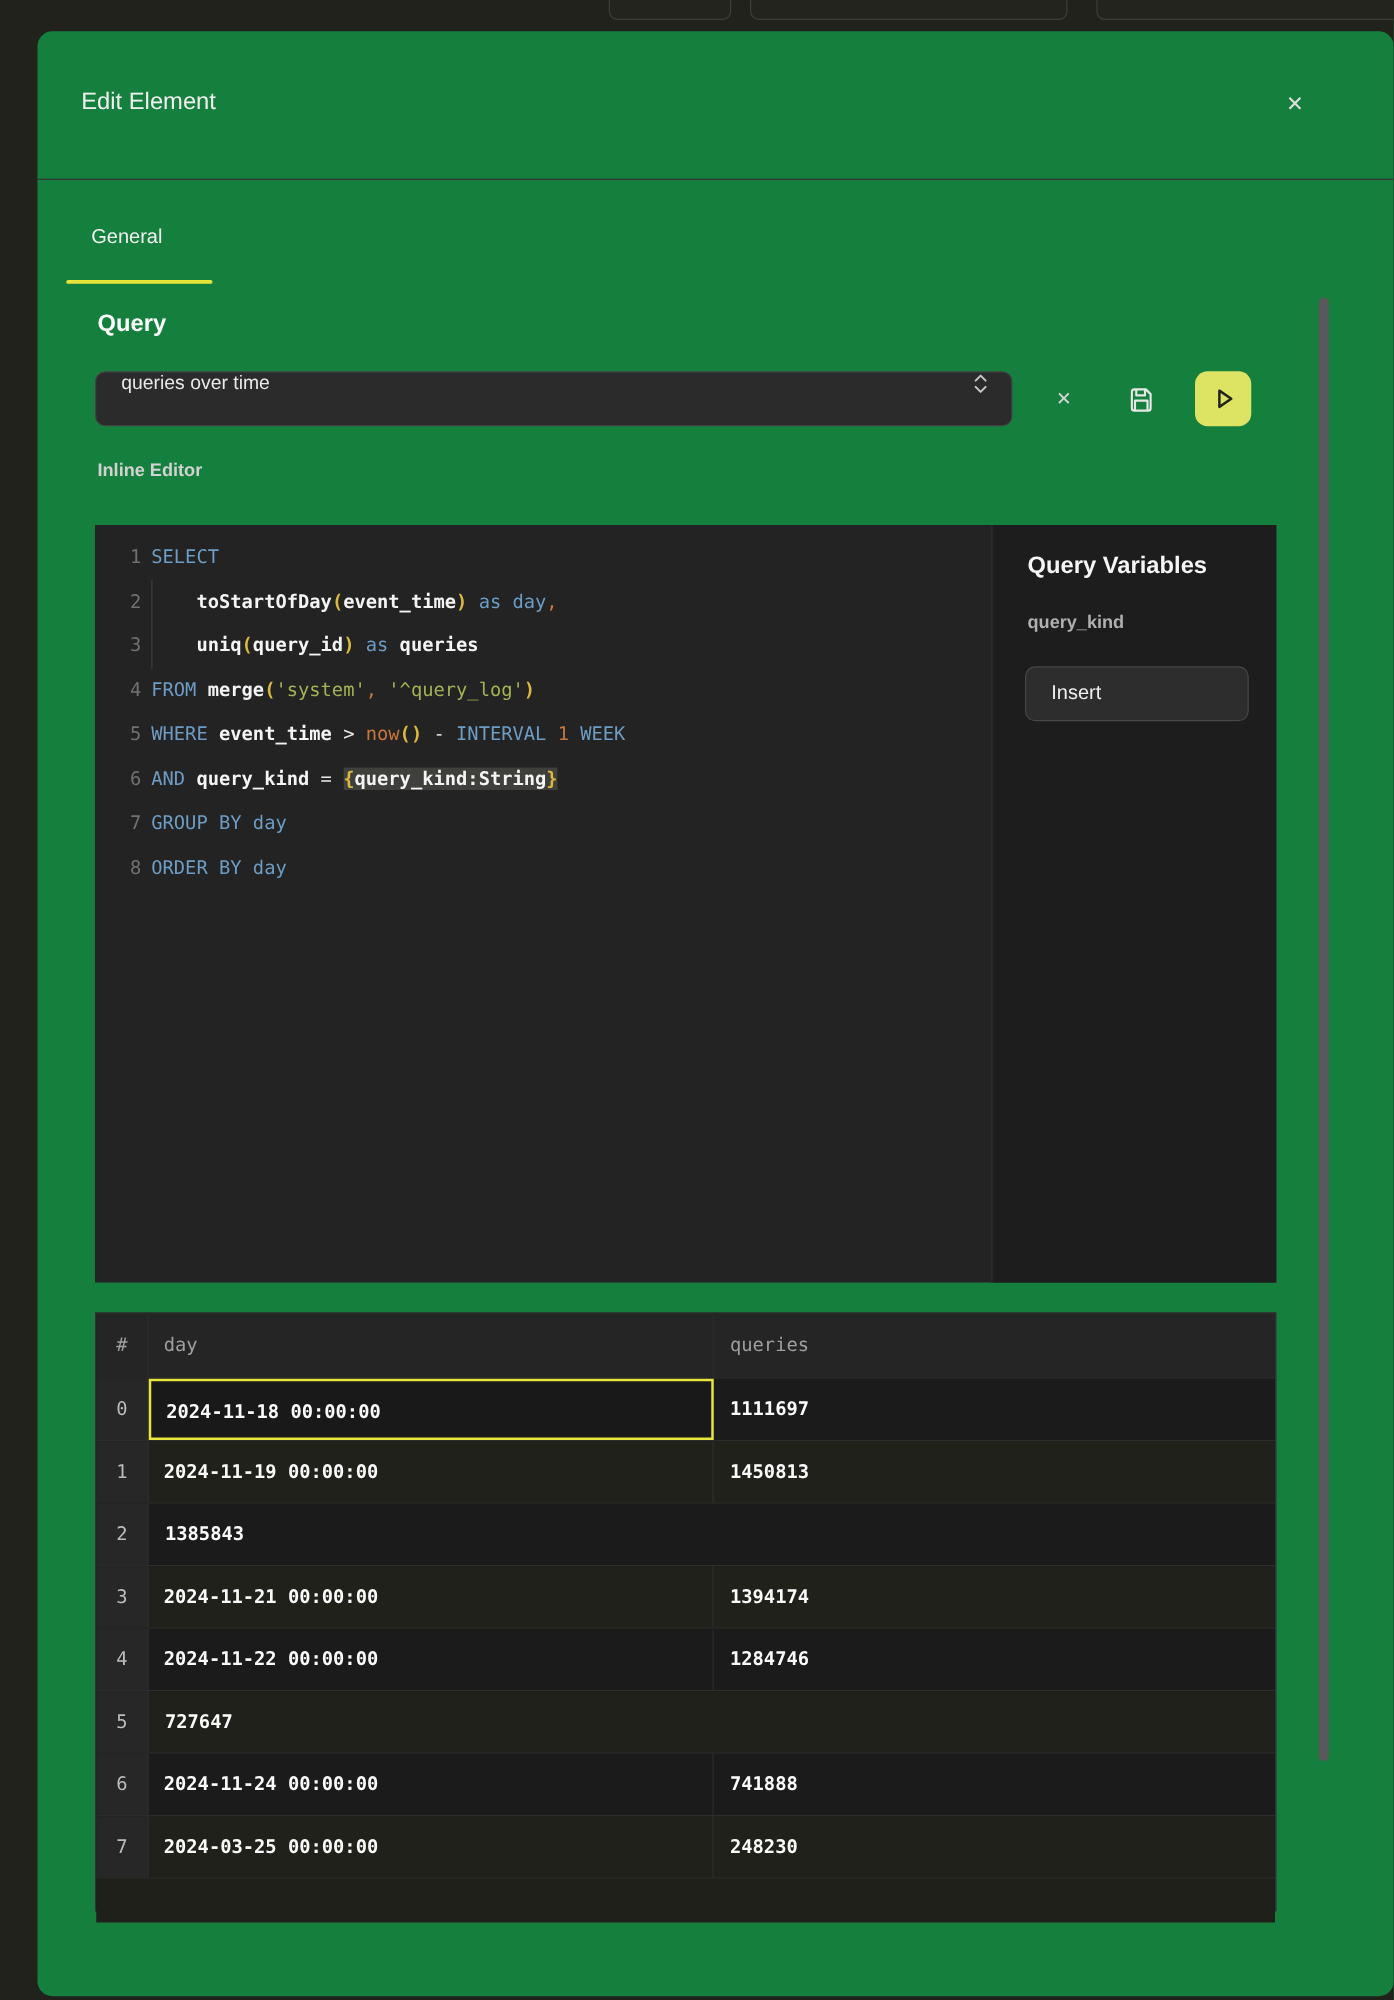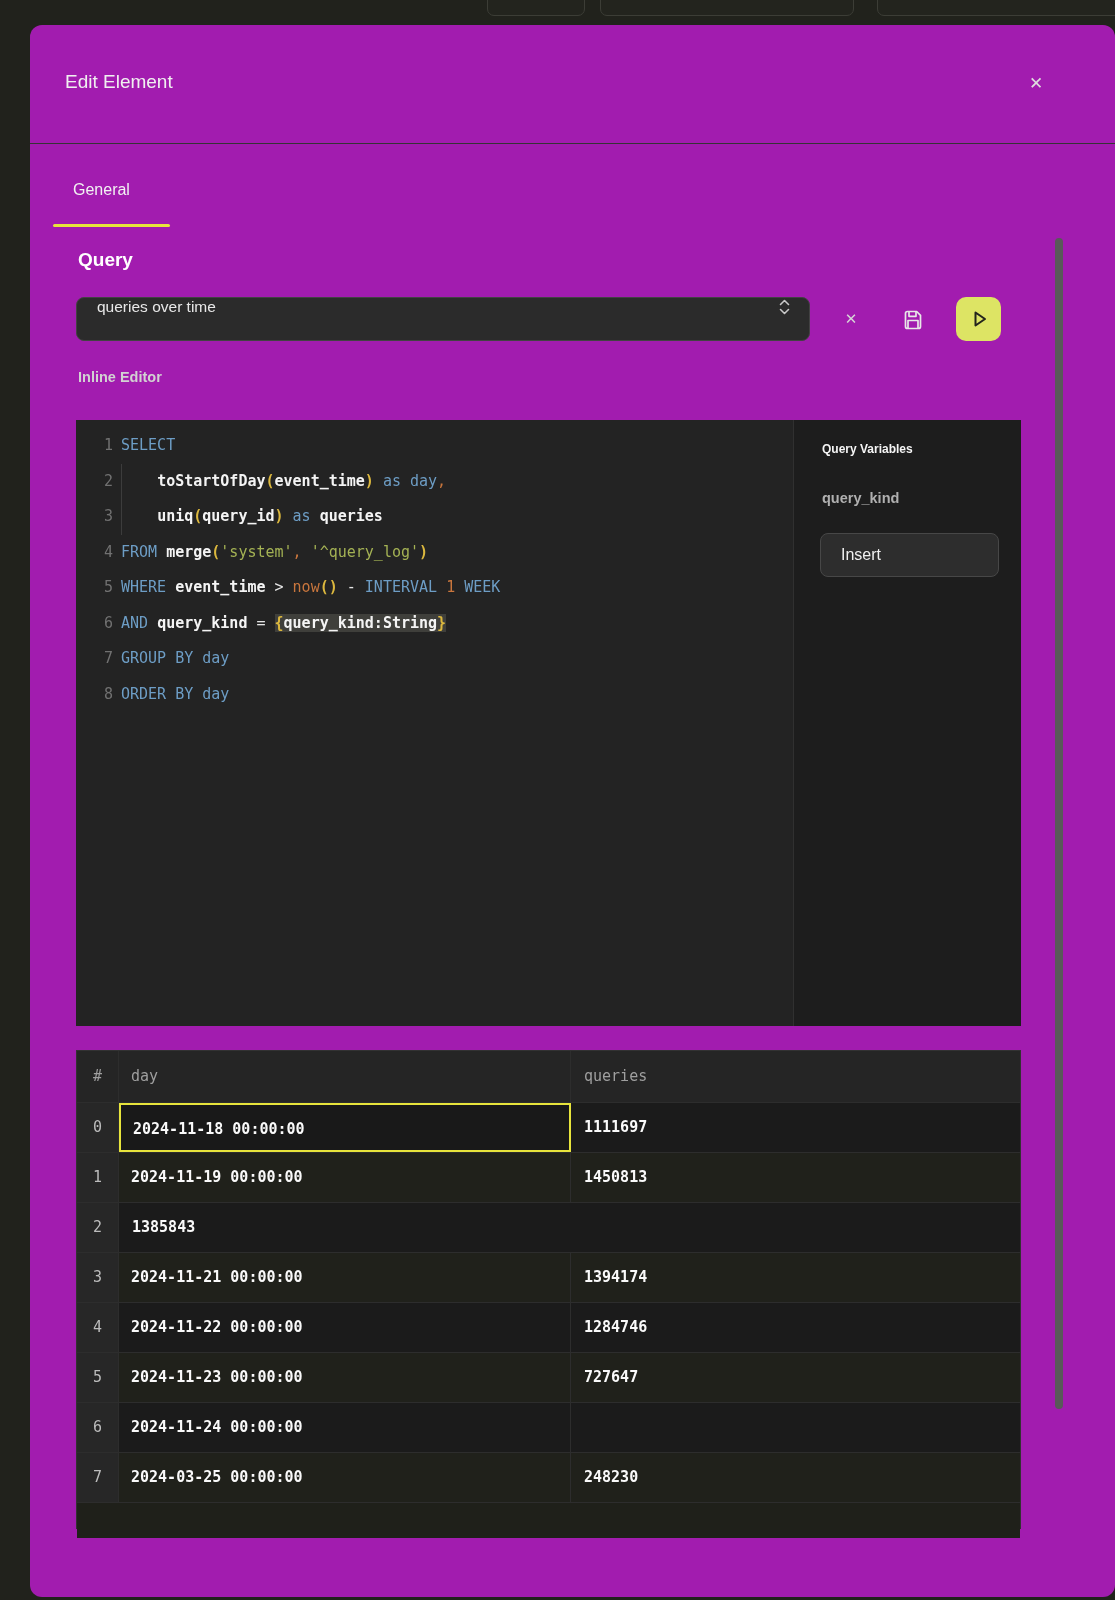--- a/index.html
+++ b/index.html
@@ -6,21 +6,21 @@
   body{
     width:1115px;height:1600px;position:relative;overflow:hidden;
     background:#21221c;font-family:"Liberation Sans",sans-serif;
     -webkit-font-smoothing:antialiased;
   }
   
   .ghost-btn{position:absolute;top:-12px;height:26px;border:1px solid #3c3d36;
     border-radius:7px;background:#23241e;}
   
   .modal{position:absolute;left:30px;top:25px;width:1085px;height:1572px;
-    background:#a21caf;border-radius:12px;overflow:hidden;}
+    background:#15803d;border-radius:12px;overflow:hidden;}
   .modal-header{position:absolute;left:0;top:0;width:100%;height:118px;
     border-bottom:1px solid #343434;}
   .dialog-title{position:absolute;left:35px;top:46px;font-size:19px;font-weight:500;color:#f0f0f0;}
   .close-btn{position:absolute;left:992px;top:44px;width:28px;height:28px;display:flex;
     align-items:center;justify-content:center;color:#dedede;font-size:17px;cursor:pointer;background:none;border:none;}
   
   .tab{position:absolute;left:43px;top:156px;font-size:16px;color:#f2f2f2;cursor:pointer;}
   .tab-underline{position:absolute;left:23px;top:199px;width:117px;height:3px;border-radius:2px;}
   .query-heading{position:absolute;left:48px;top:224px;font-size:19px;font-weight:700;color:#ffffff;}
   
@@ -48,21 +48,21 @@
   .tok-p{color:#dcb83e;font-weight:700;}
   .tok-s{color:#a4b254;}
   .tok-o{color:#c9763d;}
   .tok-w{color:#e6e6e6;}
   .tok-t{color:#e6e6e6;}
   .tok-hp{color:#dcb83e;font-weight:700;background:#3f3f3b;}
   .tok-hi{color:#f4f4f4;font-weight:700;background:#3f3f3b;margin-top:48px;}
   
   .qv-panel{position:absolute;left:717px;top:0;width:228px;height:606px;background:#1d1d1d;
     border-left:1px solid #303030;box-sizing:border-box;}
-  .qv-heading{position:absolute;left:28px;top:22px;font-size:12px;font-weight:600;color:#f5f5f5;}
+  .qv-heading{position:absolute;left:28px;top:22px;font-size:19px;font-weight:600;color:#f5f5f5;}
   .qv-var{position:absolute;left:28px;top:70px;font-size:14.5px;font-weight:600;color:#b0b0b0;}
   .qv-insert{position:absolute;left:26px;top:113px;width:179px;height:44px;box-sizing:border-box;
     background:#2d2d2d;border:1px solid #474747;border-radius:8px;color:#f0f0f0;font-size:16px;
     font-family:"Liberation Sans",sans-serif;text-align:left;padding:0 0 0 20px;cursor:pointer;}
   
   .rtable{position:absolute;left:46px;top:1025px;width:945px;height:479px;box-sizing:border-box;
     background:#1c1c1c;border:1px solid #323232;font-family:"DejaVu Sans Mono",monospace;}
   .t-header{display:flex;height:51px;line-height:51px;background:#252525;
     border-bottom:1px solid #2d2d2d;color:#9f9f9f;font-size:15px;}
   .t-row{display:flex;height:49px;line-height:48px;border-bottom:1px solid #2d2d2d;font-size:15px;}
@@ -180,26 +180,26 @@
           <div class="c-day">2024-11-21 00:00:00</div>
           <div class="c-q">1394174</div>
         </div>
         <div class="t-row even">
           <div class="c-idx">4</div>
           <div class="c-day">2024-11-22 00:00:00</div>
           <div class="c-q">1284746</div>
         </div>
         <div class="t-row odd">
           <div class="c-idx">5</div>
-          <div class="c-day">2024-11-23 00:00:00</div>
           <div class="c-q">727647</div>
         </div>
         <div class="t-row even">
           <div class="c-idx">6</div>
           <div class="c-day">2024-11-24 00:00:00</div>
+          <div class="c-q">741888</div>
         </div>
         <div class="t-row odd">
           <div class="c-idx">7</div>
           <div class="c-day">2024-03-25 00:00:00</div>
           <div class="c-q">248230</div>
         </div>
       </div>
     <div class="t-footer"></div>
   </div>
 

